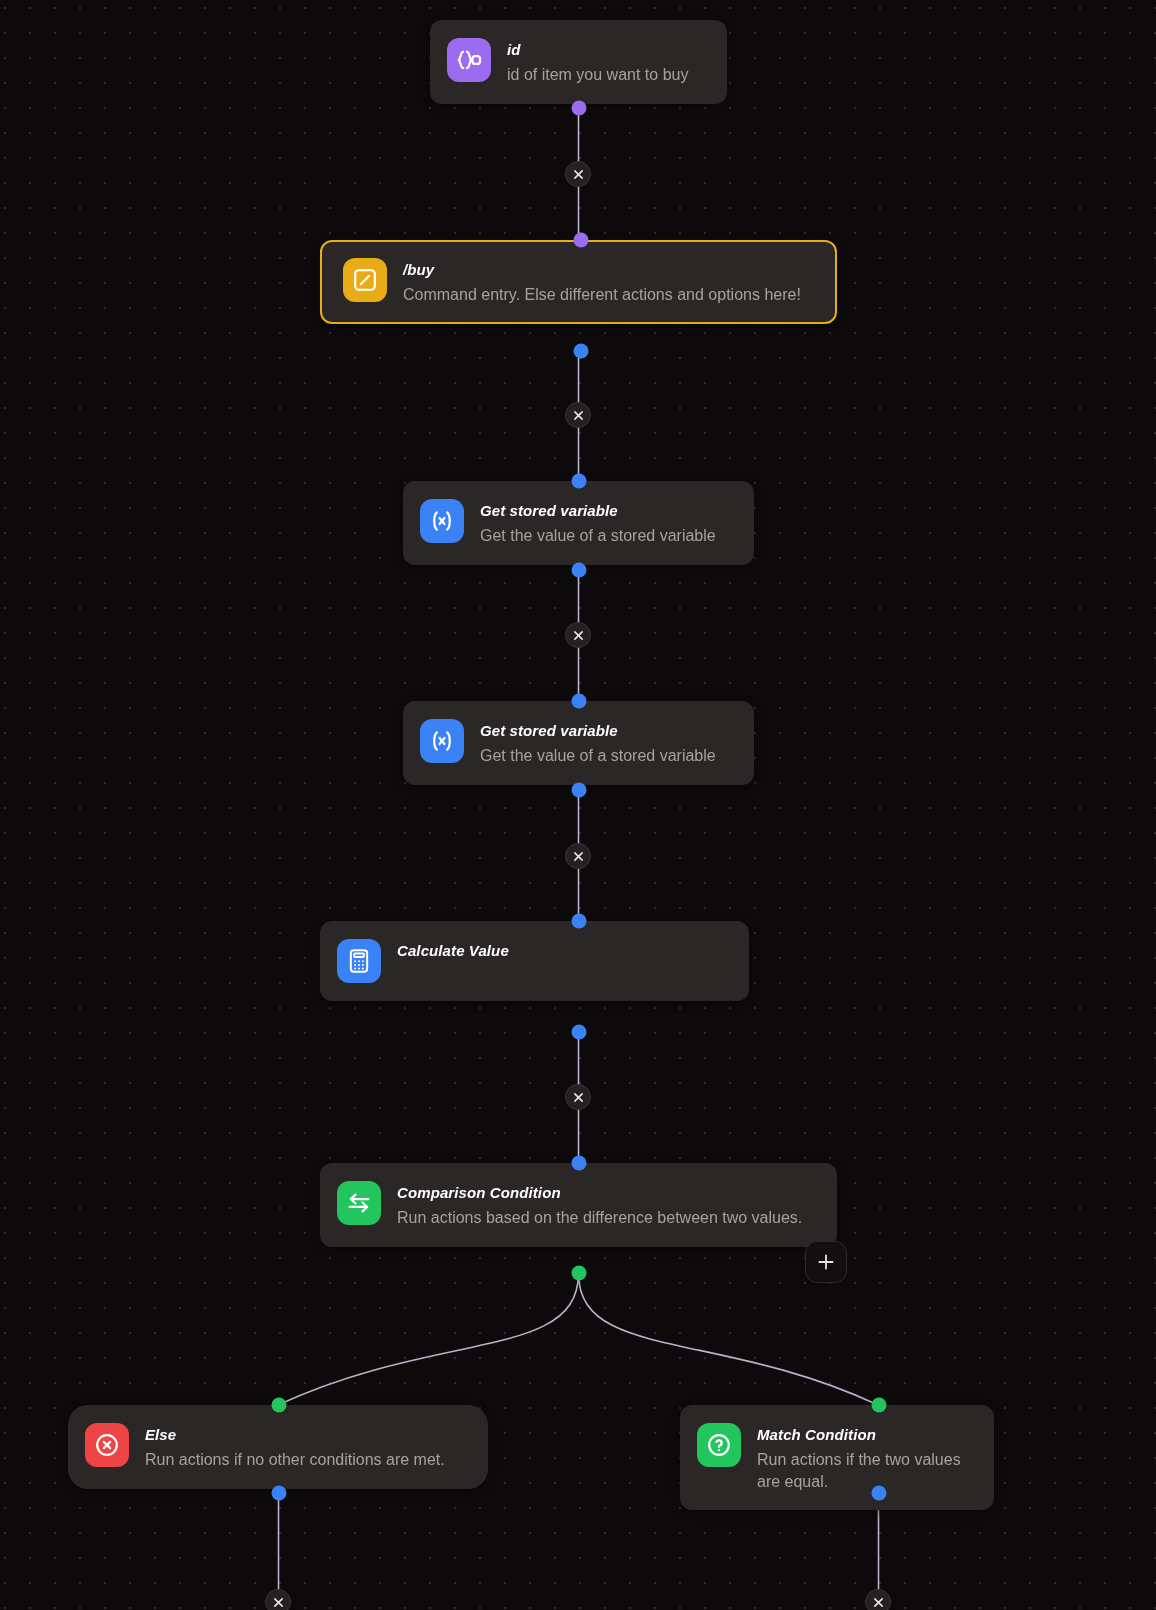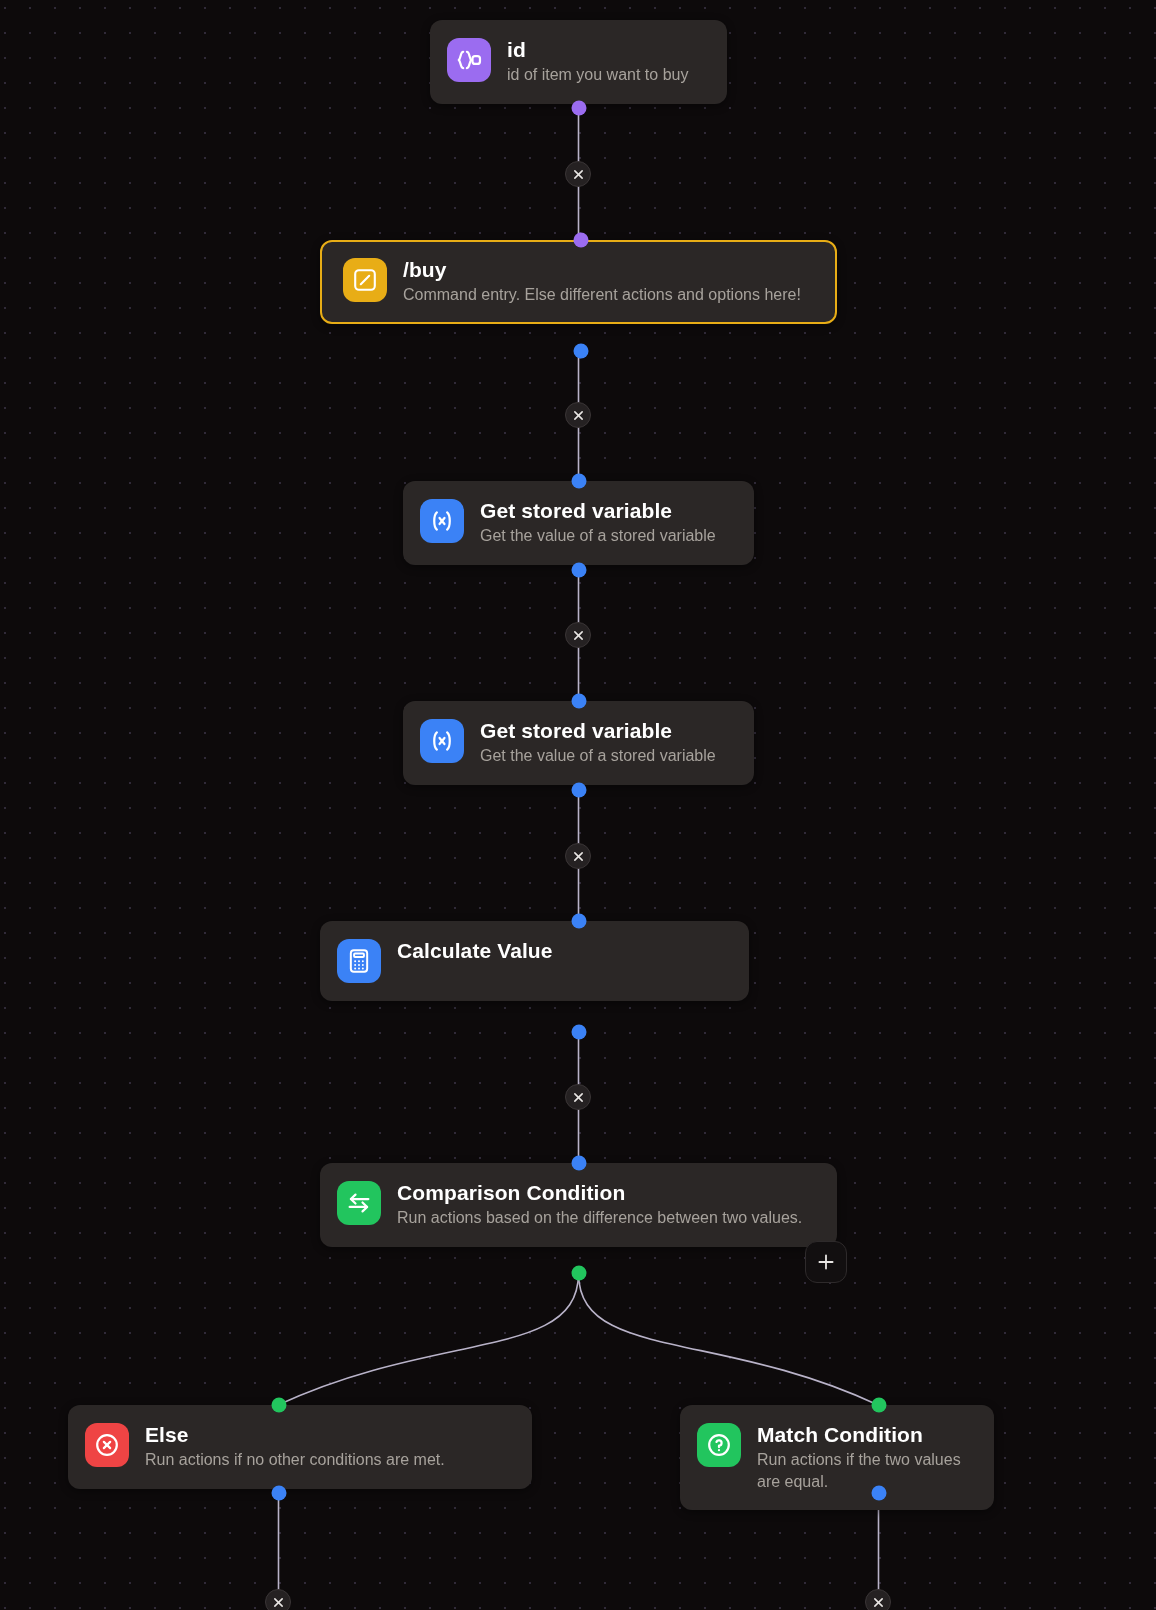--- a/index.html
+++ b/index.html
@@ -43,25 +43,26 @@
   .node-icon {
     width: 44px; height: 44px;
     border-radius: 12px;
     flex: 0 0 44px;
     display: flex; align-items: center; justify-content: center;
   }
   .node-icon svg { display: block; }
   .node-text { padding-top: 1px; min-width: 0; }
   .node-title {
     color: #ffffff;
-    font-size: 21px;
+    font-size: 15px;
     font-weight: bold;
     line-height: 21px;
     letter-spacing: 0.1px;
     white-space: nowrap;
+    font-style: italic;
   }
   .node-desc {
     color: #a7a29c;
     font-size: 16px;
     line-height: 21.5px;
     margin-top: 4px;
   }
   .handle {
     position: absolute;
     width: 15px; height: 15px;
@@ -210,21 +211,21 @@
       </svg>
     </div>
     <div class="node-text">
       <div class="node-title">Comparison Condition</div>
       <div class="node-desc">Run actions based on the difference between two values.</div>
     </div>
     <div class="handle blue" style="left:258.5px; top:0px;"></div>
     <div class="handle green" style="left:258.5px; top:110px;"></div>
   </div>
 
-  <div class="node" style="left:68px; top:1405px; width:464px;">
+  <div class="node" style="left:68px; top:1405px; width:420px;border-radius:20px;">
     <div class="node-icon" style="background:#ef4444;">
       <svg width="28" height="28" viewBox="0 0 24 24" fill="none" stroke="#ffffff" stroke-width="1.9" stroke-linecap="round" stroke-linejoin="round">
         <circle cx="12" cy="12" r="8.4"></circle>
         <path d="M9.3 9.3 L14.7 14.7"></path>
         <path d="M14.7 9.3 L9.3 14.7"></path>
       </svg>
     </div>
     <div class="node-text">
       <div class="node-title">Else</div>
       <div class="node-desc">Run actions if no other conditions are met.</div>

